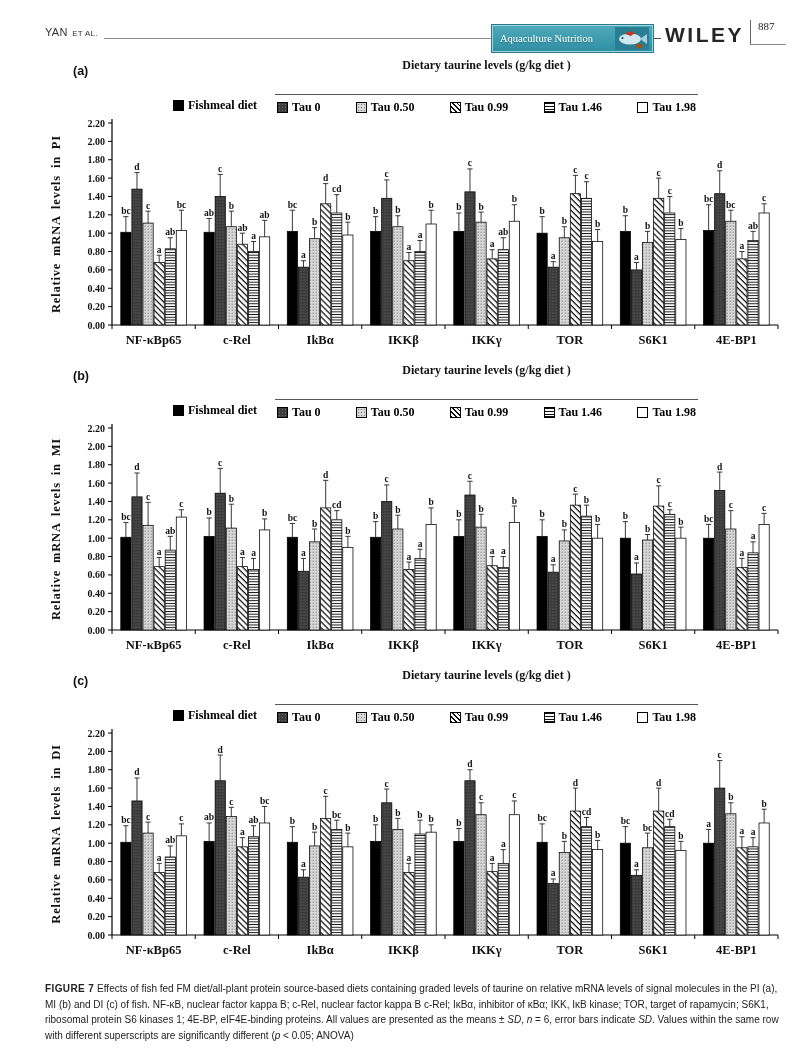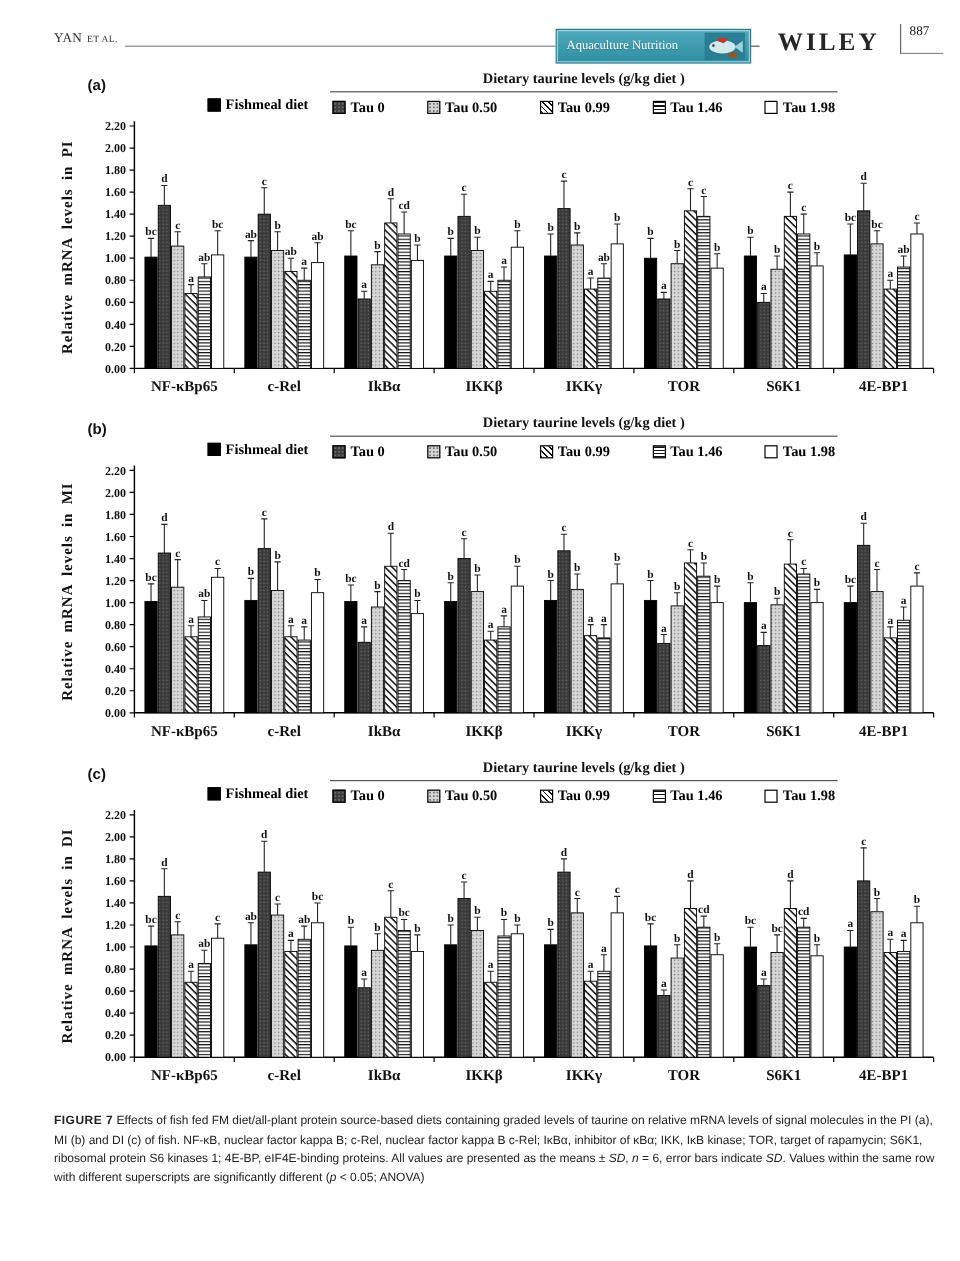--- a/index.html
+++ b/index.html
@@ -3,47 +3,47 @@
 <meta charset="utf-8">
 <style>
   html,body{margin:0;padding:0;background:#e8e8e8;}
   .page{
     width:800px;height:1051px;box-sizing:border-box;background:#fff;
     padding:8px 14px 10px 45px;margin:0 auto;position:relative;overflow:hidden;
     font-family:"Liberation Serif",serif;
   }
   
   .header{display:flex;align-items:center;height:44px;}
-  .running-head{font-family:Liberation Serif, serif;color:#333;transform:translateY(-8px);white-space:nowrap;margin-top:17px;}
+  .running-head{font-family:Liberation Sans, sans-serif;color:#333;transform:translateY(-8px);white-space:nowrap;margin-top:17px;}
   .running-head .name{font-size:11px;letter-spacing:.3px;}
   .running-head .etal{font-size:8px;letter-spacing:.3px;}
   .hrule{flex:1;border-top:1.6px solid #8a8a8a;margin:0 0 0 6px;transform:translateY(8px);}
   .badge{
     display:flex;align-items:center;gap:22px;height:27px;padding:0 4px 0 8px;
     background:linear-gradient(180deg,#4fa9ba,#2f8fa3);
     border:1px solid #27798b;box-shadow:inset 0 0 0 1px #9fd3dd;
     transform:translateY(8px);
   }
   .badge-text{color:#fff;font-size:10.5px;font-family:"Liberation Serif",serif;white-space:nowrap;text-shadow:0 1px 1px rgba(0,0,0,.25);}
   .fish-svg{display:block;}
   .dash{width:7px;border-top:1.6px solid #555;transform:translateY(8px);}
-  .wiley{font-family:Liberation Serif, serif;font-weight:bold;font-size:21px;letter-spacing:2.5px;color:#262626;margin:0 15px;transform:translateY(5px);}
+  .wiley{font-family:Liberation Sans, sans-serif;font-weight:bold;font-size:21px;letter-spacing:2.5px;color:#262626;margin:0 4px;transform:translateY(5px);}
   .pagebox{
     border-left:1.2px solid #666;border-bottom:1.6px solid #8a8a8a;
     padding:0 2px 12px 7px;margin-left:2px;transform:translateY(2px);
     font-family:Liberation Serif, serif;font-size:11px;color:#222;min-width:26px;
   }
   
   .chart-section{position:relative;margin-top:6px;}
   .panel-label{position:absolute;left:28px;top:6px;font-family:"Liberation Sans",sans-serif;font-weight:bold;font-size:12.5px;color:#111;}
   .chart-head{display:grid;grid-template-columns:auto 1fr;column-gap:18px;align-items:end;margin:0 88px 0 128px;}
   .legend-item{display:inline-flex;align-items:center;gap:4px;font-weight:bold;font-size:12px;white-space:nowrap;color:#000000;}
   .fishmeal-slot{padding-bottom:2px;}
   .tau-block{display:flex;flex-direction:column;}
-  .tau-title{font-weight:bold;font-size:12px;text-align:center;padding-bottom:3px;border-bottom:1.8px solid #555;color:#111;}
+  .tau-title{font-weight:bold;font-size:12px;text-align:center;padding-bottom:21px;border-bottom:1.8px solid #555;color:#111;}
   .tau-items{display:flex;justify-content:space-between;padding:5px 2px 0 2px;text-align:center;}
   .swatch{width:9px;height:9px;border:1px solid #000;display:inline-block;flex:none;}
   .sw-0{background:#000;}
   .sw-1{background-color:#3b3b3b;background-image:radial-gradient(circle,#6d6d6d 26%,transparent 30%);background-size:3px 3px;}
   .sw-2{background-color:#d7d7d7;background-image:radial-gradient(circle,#787878 26%,transparent 30%);background-size:3px 3px;}
   .sw-3{background:repeating-linear-gradient(45deg,#111 0 1px,#fff 1px 3.4px);}
   .sw-4{background:repeating-linear-gradient(180deg,#111 0 1px,#fff 1px 2.8px);}
   .sw-5{background:#fff;}
   svg.plot{display:block;margin-top:2px;}
   svg .tick{font:bold 10px "Liberation Serif",serif;fill:#111;}

